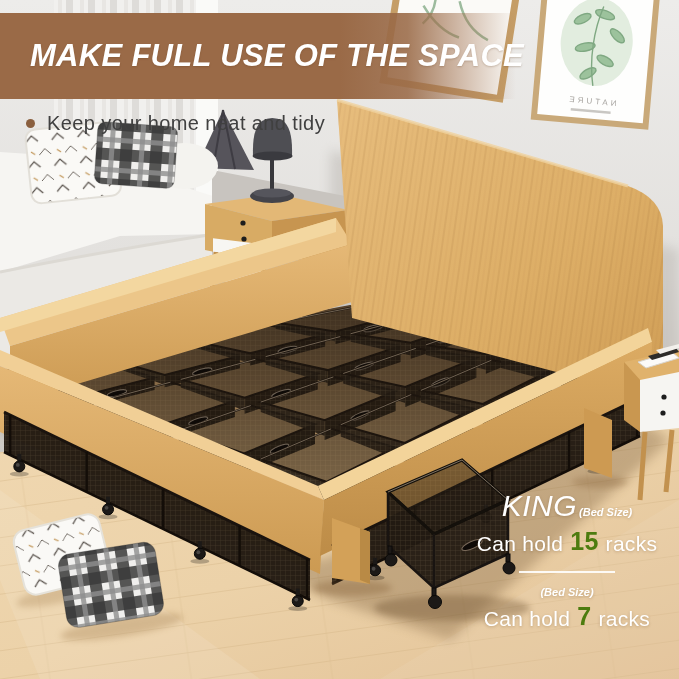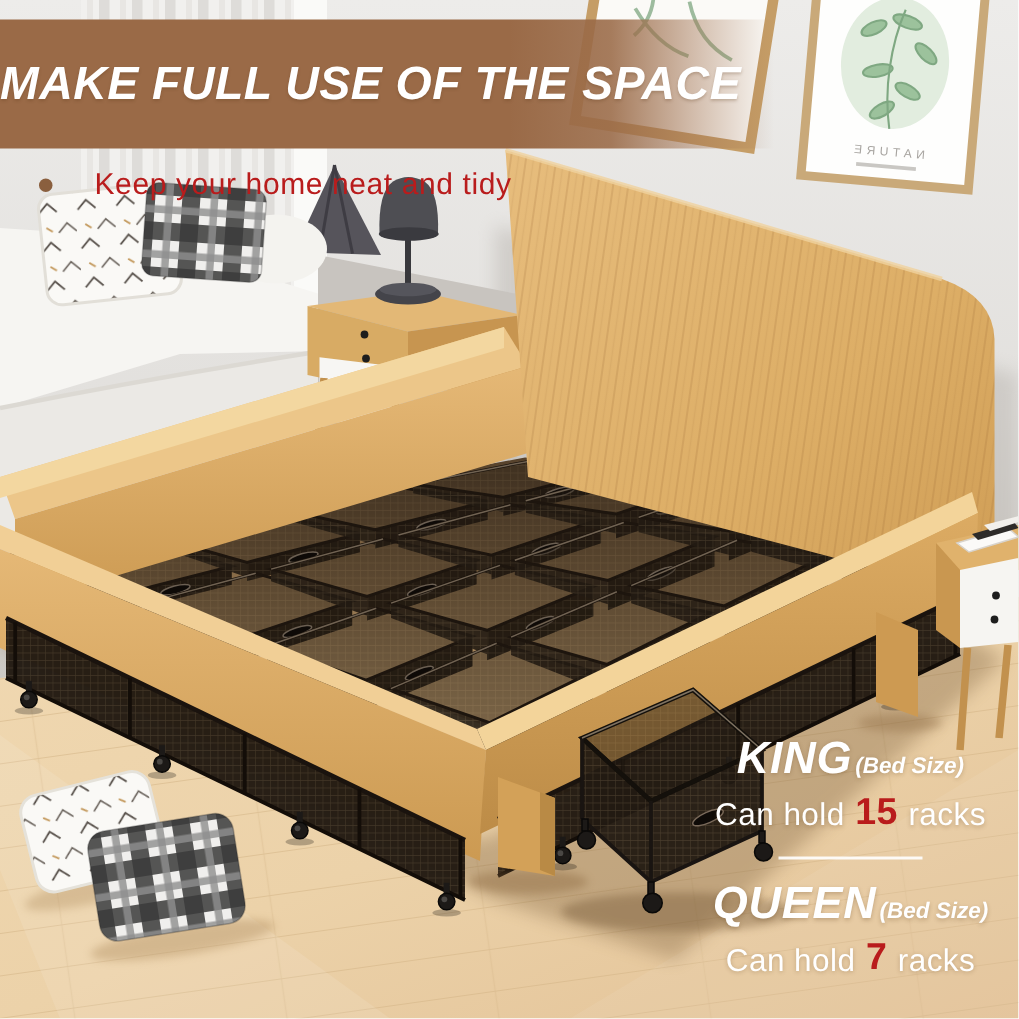--- a/index.html
+++ b/index.html
@@ -2,35 +2,35 @@
 <html><head>
 <meta charset="utf-8">
 <style>
   html,body{margin:0;padding:0;background:#fff;}
   .stage{position:relative;width:679px;height:679px;overflow:hidden;
          font-family:"Liberation Sans",sans-serif;}
   .stage svg{position:absolute;left:0;top:0;}
   
   .banner{position:absolute;left:0;top:13px;width:679px;height:86px;
     background:linear-gradient(90deg,#9a6a47 0%,#9a6a47 50%,rgba(154,106,71,.88) 60%,rgba(160,112,78,.45) 68%,rgba(160,112,78,0) 76%);
-    display:flex;flex-direction:column;justify-content:center;box-sizing:border-box;}
+    display:flex;flex-direction:column;justify-content:center;padding-left:30px;box-sizing:border-box;}
   .banner .hl{color:#fff;font-style:italic;font-weight:bold;font-size:31px;line-height:1.2;
     letter-spacing:.3px;white-space:nowrap;text-shadow:0 1px 2px rgba(90,55,25,.25);}
   
   .tagline{position:absolute;left:26px;top:112px;display:flex;align-items:center;gap:12px;}
   .tagline .dot{width:9px;height:9px;border-radius:50%;background:#8a5f3e;flex:0 0 auto;}
-  .tagline .txt{font-size:20px;color:#b91c1c;letter-spacing:.4px;margin-left:16px;}
+  .tagline .txt{font-size:20px;color:#404040;letter-spacing:.4px;}
   
   .sizes{position:absolute;left:460px;top:489px;width:214px;text-align:center;color:#fff;
     text-shadow:0 1px 3px rgba(100,65,30,.30);}
   .size-row{display:flex;justify-content:center;align-items:baseline;gap:2px;}
-  .size-big{font-style:italic;font-weight:bold;font-size:30px;letter-spacing:.5px;}
-  .size-small{font-style:italic;font-weight:bold;font-size:15px;}
+  .size-big{font-style:italic;font-weight:normal;font-size:30px;letter-spacing:.5px;}
+  .size-small{font-style:italic;font-weight:bold;font-size:11px;}
   .hold{margin-top:4px;font-size:21px;letter-spacing:.3px;display:flex;justify-content:center;align-items:flex-end;gap:7px;}
-  .hold .num{font-size:25px;font-weight:bold;color:#b91c1c;text-shadow:none;}
+  .hold .num{font-size:25px;font-weight:bold;color:#4d7c0f;text-shadow:none;}
   .divider{width:96px;height:2px;background:rgba(255,255,255,.9);margin:15px auto 13px auto;}
 </style>
 </head>
 <body>
 
 <div class="stage">
 
 <svg id="bed-scene" width="679" height="679" viewBox="0 0 679 679">
   <defs>
     <linearGradient id="wallG" x1="0" y1="0" x2="0" y2="1">
@@ -419,21 +419,20 @@
       <span class="size-big">KING</span>
       <span class="size-small">(Bed Size)</span>
     </div>
     <div class="hold">
       <span>Can hold</span>
       <span class="num">15</span>
       <span>racks</span>
     </div>
     <div class="divider"></div>
     <div class="size-row">
-      <span class="size-big">QUEEN</span>
       <span class="size-small">(Bed Size)</span>
     </div>
     <div class="hold">
       <span>Can hold</span>
       <span class="num">7</span>
       <span>racks</span>
     </div>
   </div>
 </div>
 

